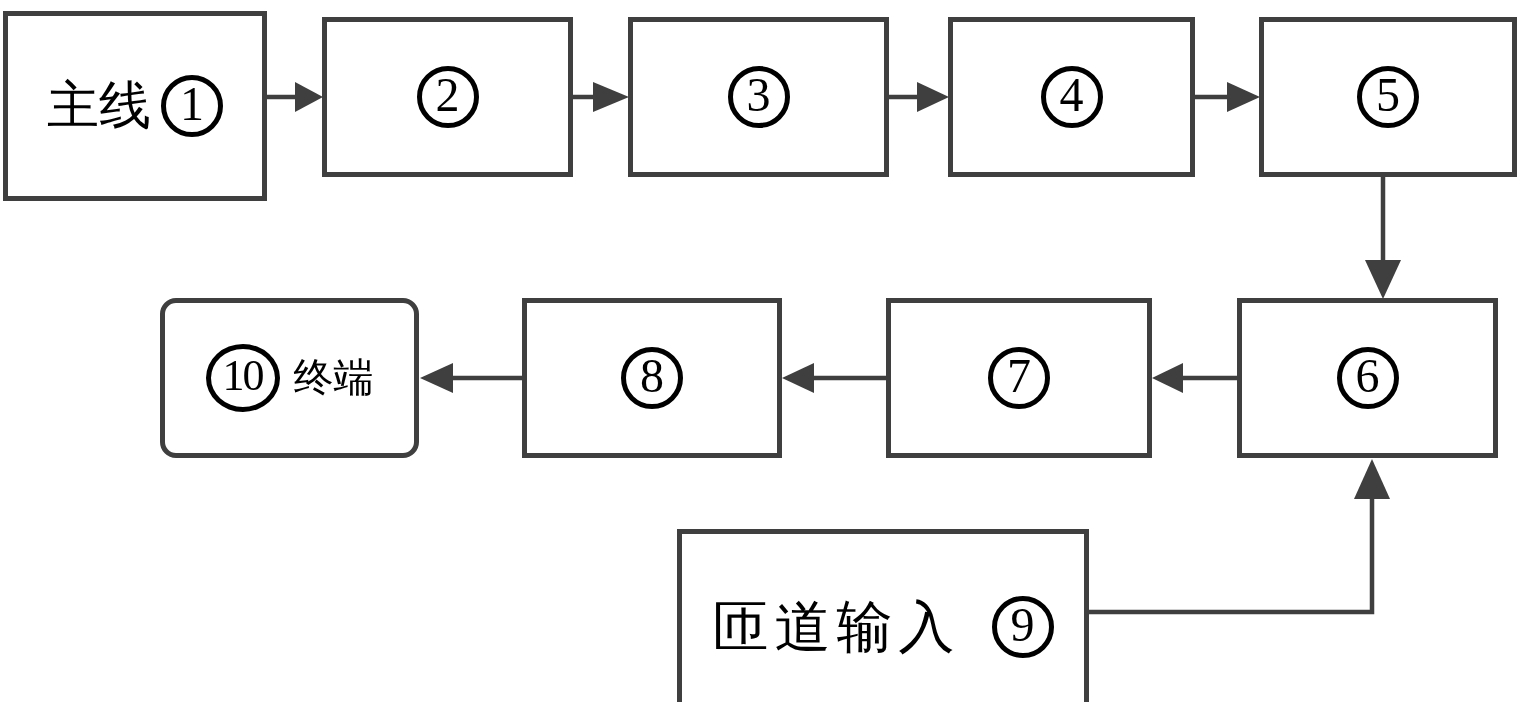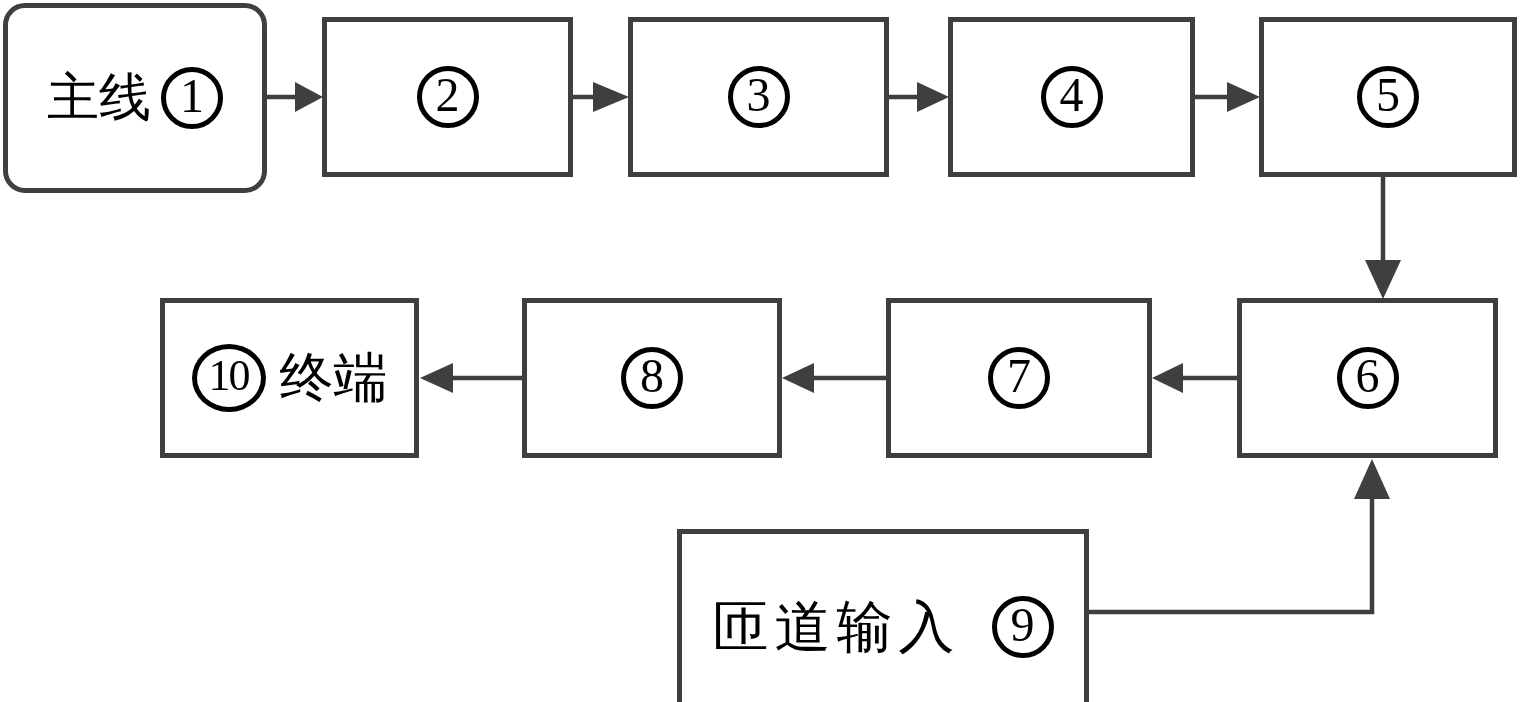--- a/index.html
+++ b/index.html
@@ -36,29 +36,29 @@
 
   .box {
     position: absolute;
     background: var(--background);
     border: 5px solid var(--line);
     display: flex;
     align-items: center;
     justify-content: center;
   }
 
-  .b1  { left: 3px;    top: 3px;   width: 264px; height: 190px; gap: 10px; border-radius: 22px; }
+  .b1  { left: 3px;    top: 11px;   width: 264px; height: 190px; gap: 10px; }
   .b2  { left: 322px;  top: 17px;  width: 251px; height: 160px; }
   .b3  { left: 628px;  top: 17px;  width: 261px; height: 160px; }
   .b4  { left: 948px;  top: 17px;  width: 247px; height: 160px; }
   .b5  { left: 1259px; top: 17px;  width: 258px; height: 160px; }
   .b6  { left: 1237px; top: 298px; width: 261px; height: 160px; }
   .b7  { left: 886px;  top: 298px; width: 266px; height: 160px; }
   .b8  { left: 522px;  top: 298px; width: 260px; height: 160px; }
-  .b10 { left: 160px;  top: 298px; width: 259px; height: 160px; gap: 14px; }
+  .b10 { left: 160px;  top: 298px; width: 259px; height: 160px; gap: 14px; border-radius: 16px; }
   .b9  { left: 677px;  top: 529px; width: 412px; height: 196px; gap: 31px; }
 
   .circ {
     display: inline-flex;
     align-items: center;
     justify-content: center;
     width: 62px;
     height: 62px;
     border: 5px solid var(--ink);
     border-radius: 50%;
@@ -68,21 +68,21 @@
     flex: 0 0 auto;
   }
   .circ.wide {
     width: 74px;
     height: 68px;
     font-size: 44px;
     letter-spacing: -2px;
   }
 
   .cjk {
-    font-size: 54px;
+    font-size: 40px;
     line-height: 1;
     white-space: nowrap;
   }
   .two-line {
     display: flex;
     flex-direction: column;
     gap: 18px;
     font-size: 52px;
     line-height: 1;
   }

